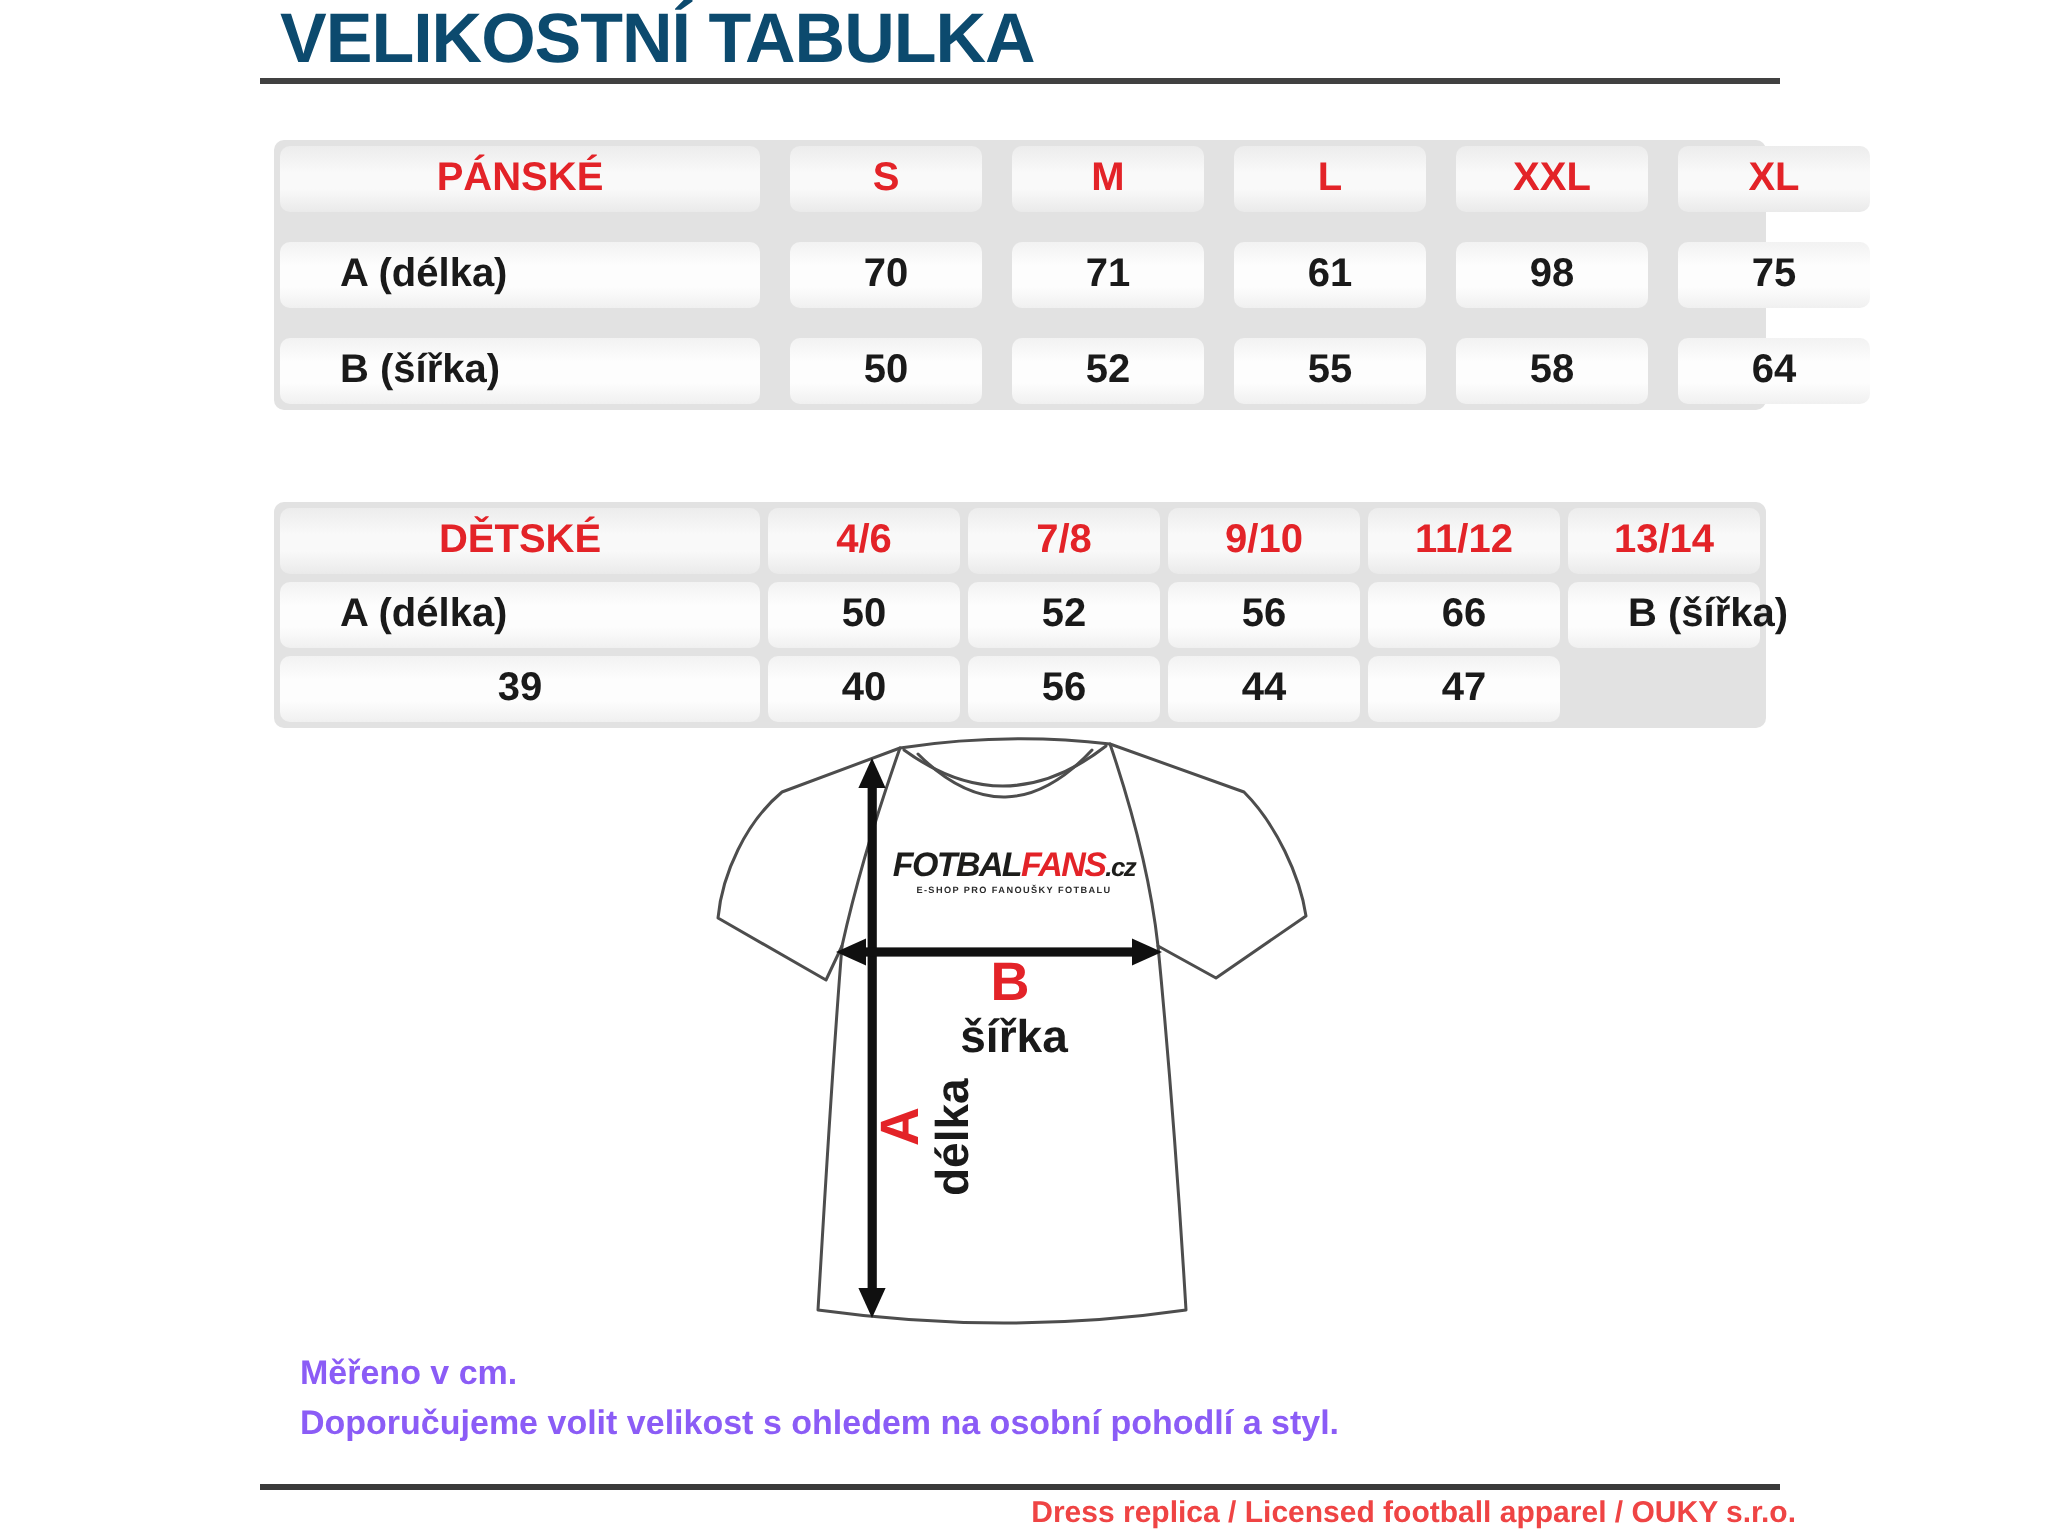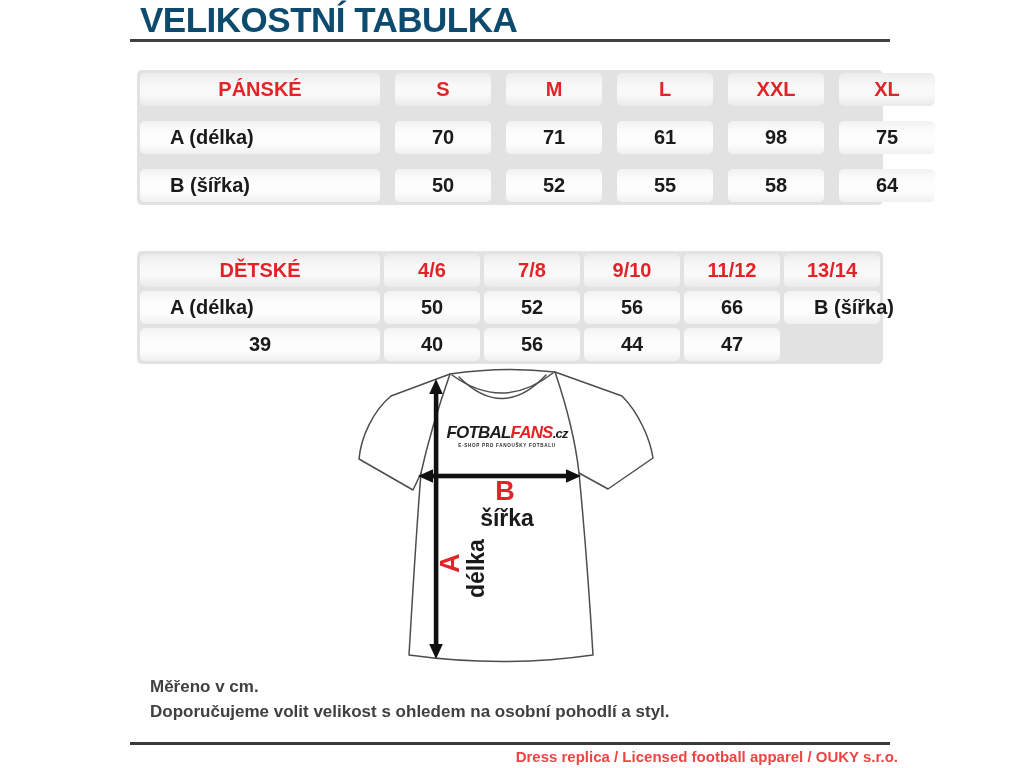--- a/index.html
+++ b/index.html
@@ -33,21 +33,21 @@
   .cell.head{
     color:#e32328;
     background:linear-gradient(180deg,#ececec,#f9f9f9 40%,#f9f9f9 65%,#eaeaea);
   }
   .cell.rowlabel{justify-content:flex-start;padding-left:30px;}
 
   .tshirt{position:absolute;left:355px;top:360px;width:330px;height:320px;}
 
   .notes{
     position:absolute;left:150px;top:674px;
-    font-size:17px;font-weight:bold;line-height:25px;color:#404040;
+    font-size:17px;font-weight:bold;line-height:25px;color:#8b5cf6;
   }
   .footer-text{
     position:absolute;right:126px;top:748px;
     font-size:15px;font-weight:bold;color:#ef4444;white-space:nowrap;
   }
 </style>
 </head>
 <body>
 
 <div class="page">

